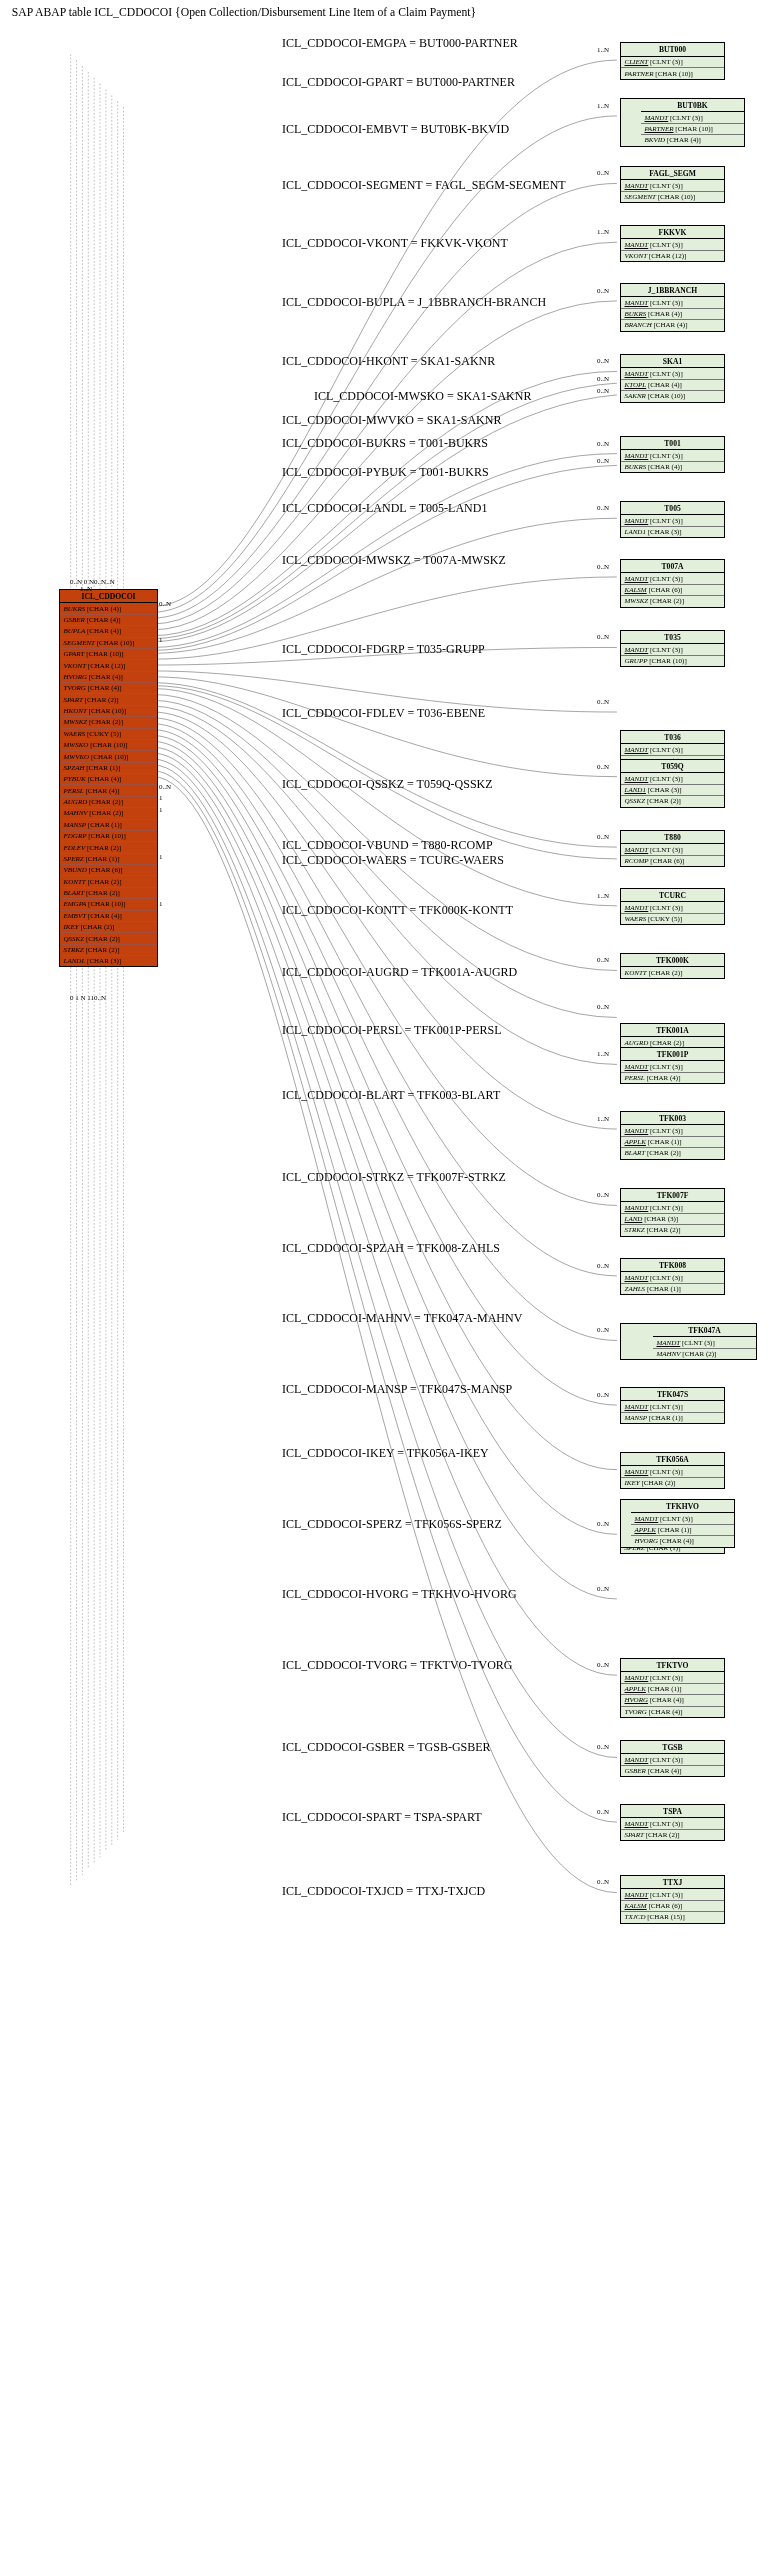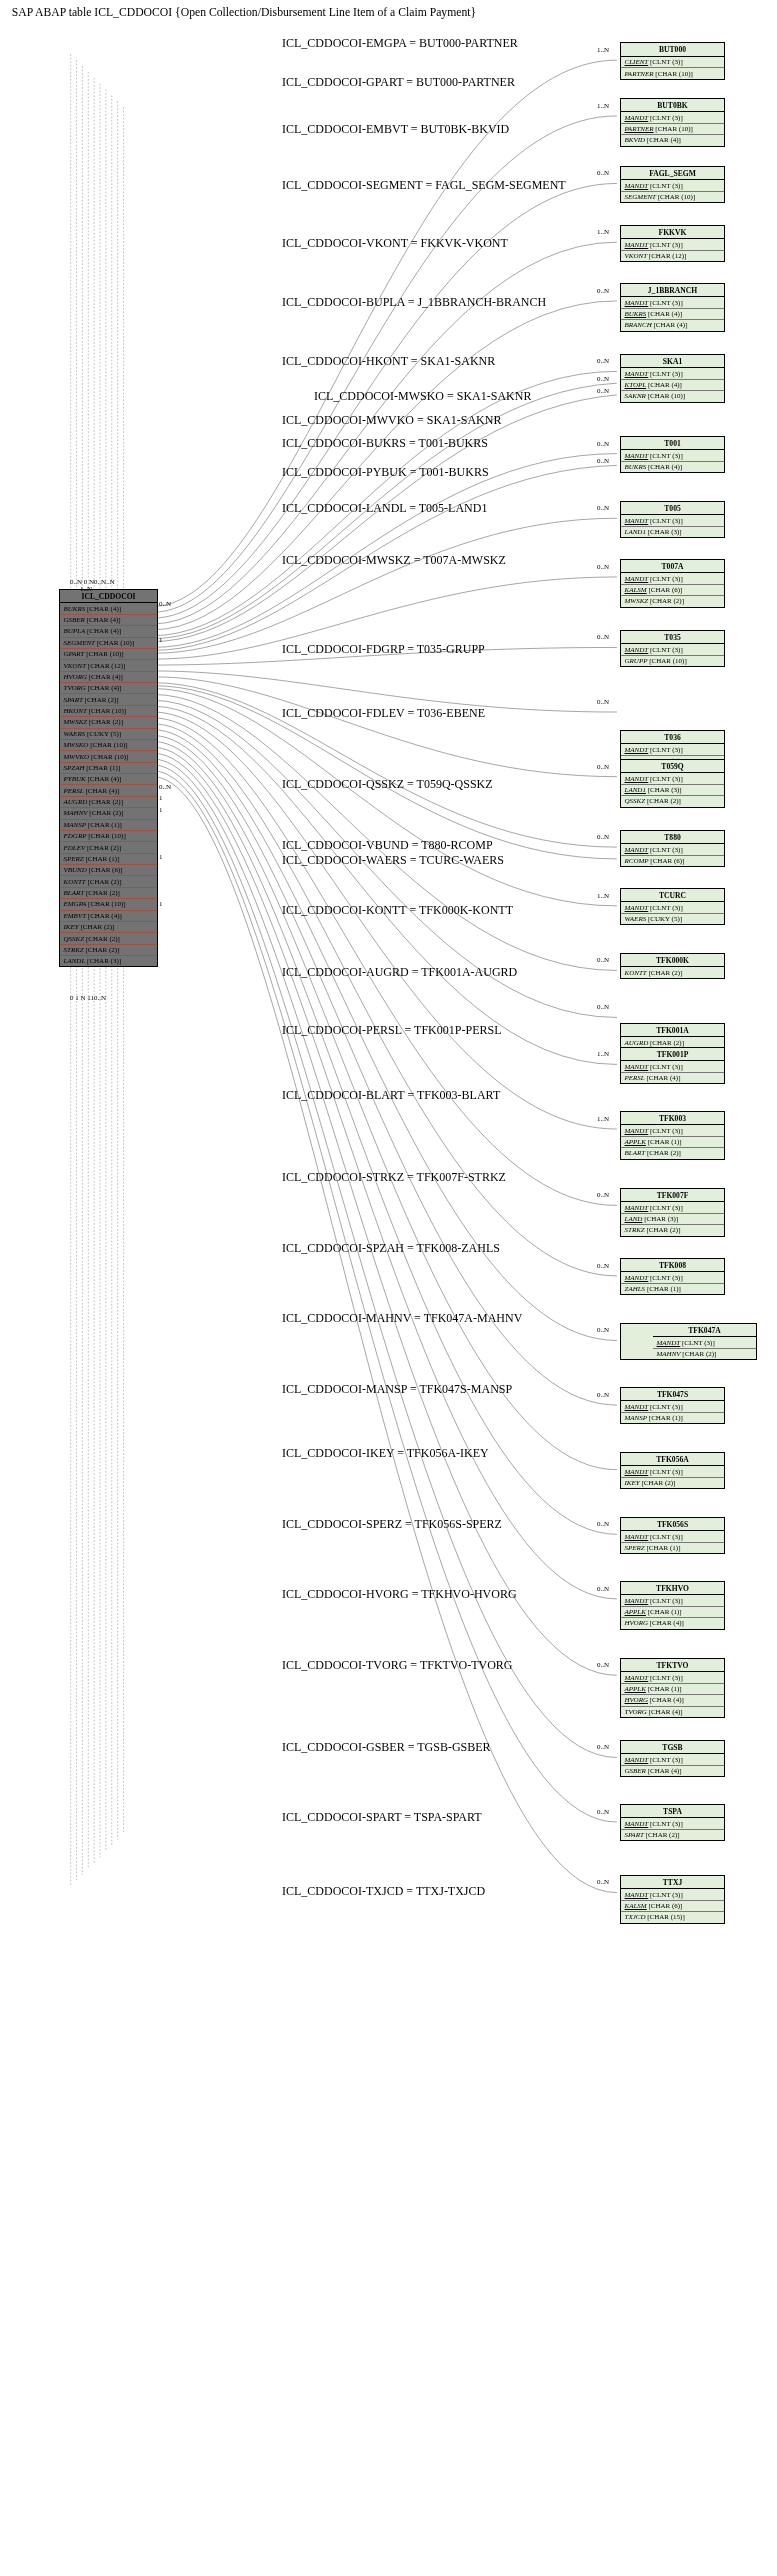--- a/index.html
+++ b/index.html
@@ -4,21 +4,21 @@
 <style>
 body{margin:0;font-family:"Times New Roman",serif;background:#fff;color:#000;width:778px}
 .title{font-size:11.7px;padding:5.9px 0 0 11.7px}
 .container{position:relative;width:778px;height:2549px}
 svg.lines{position:absolute;top:0;left:0;width:778px;height:2549px;z-index:1}
 .box{position:absolute;border:0.6px solid #000;z-index:2;background:#e2efda}
 .box .hdr{font-weight:bold;text-align:center;font-size:7.6px;padding:1.8px 3.5px;border-bottom:0.6px solid #000}
 .box .row{font-size:7px;padding:1.2px 3.5px;border-bottom:0.6px solid #777}
 .box .row:last-child{border-bottom:none}
 .box .row .fn{font-style:italic}
-.src{background:#737373}
+.src{background:#c2410c}
 .src .hdr{border-bottom:0.6px solid #000}
 .src .row{border-bottom:0.6px solid #a05040}
 .rel{position:absolute;font-family:"Times New Roman",serif;font-size:12px;z-index:3;white-space:nowrap}
 .card{position:absolute;font-size:7px;z-index:3;white-space:nowrap}
 </style>
 </head>
 <body>
 
 <div class="title">SAP ABAP table ICL_CDDOCOI {Open Collection/Disbursement Line Item of a Claim Payment}</div>
 <div class="container">
@@ -154,21 +154,21 @@
       <div class="rel" style="left: 282px; top: 1639px;">ICL_CDDOCOI-TVORG = TFKTVO-TVORG</div>
       <div class="rel" style="left: 282px; top: 1721px;">ICL_CDDOCOI-GSBER = TGSB-GSBER</div>
       <div class="rel" style="left: 282px; top: 1791px;">ICL_CDDOCOI-SPART = TSPA-SPART</div>
       <div class="rel" style="left: 282px; top: 1865px;">ICL_CDDOCOI-TXJCD = TTXJ-TXJCD</div>
       <div class="box" style="left: 620px; top: 23.5px; width: 103px;">
         <div class="hdr">BUT000</div>
         <div class="row"><span class="fn"><u>CLIENT</u></span> [CLNT (3)]</div>
         <div class="row"><span class="fn">PARTNER</span> [CHAR (10)]</div>
       </div>
       <div class="card" style="left: 597px; top: 27px;">1..N</div>
-      <div class="box" style="left: 620px; top: 79px; width: 103px;">
+      <div class="box" style="left: 620px; top: 79px; width: 103px; padding-left: 20px;">
         <div class="hdr">BUT0BK</div>
         <div class="row"><span class="fn"><u>MANDT</u></span> [CLNT (3)]</div>
         <div class="row"><span class="fn"><u>PARTNER</u></span> [CHAR (10)]</div>
         <div class="row"><span class="fn">BKVID</span> [CHAR (4)]</div>
       </div>
       <div class="card" style="left: 597px; top: 83px;">1..N</div>
       <div class="box" style="left: 620px; top: 147px; width: 103px;">
         <div class="hdr">FAGL_SEGM</div>
         <div class="row"><span class="fn"><u>MANDT</u></span> [CLNT (3)]</div>
         <div class="row"><span class="fn">SEGMENT</span> [CHAR (10)]</div>
@@ -299,21 +299,21 @@
         <div class="hdr">TFK056A</div>
         <div class="row"><span class="fn"><u>MANDT</u></span> [CLNT (3)]</div>
         <div class="row"><span class="fn">IKEY</span> [CHAR (2)]</div>
       </div>
       <div class="box" style="left: 620px; top: 1498px; width: 103px;">
         <div class="hdr">TFK056S</div>
         <div class="row"><span class="fn"><u>MANDT</u></span> [CLNT (3)]</div>
         <div class="row"><span class="fn">SPERZ</span> [CHAR (1)]</div>
       </div>
       <div class="card" style="left: 597px; top: 1501px;">0..N</div>
-      <div class="box" style="left: 620px; top: 1562px; width: 103px;">
+      <div class="box" style="left: 620px; top: 1480px; width: 103px; padding-left: 10px;">
         <div class="hdr">TFKHVO</div>
         <div class="row"><span class="fn"><u>MANDT</u></span> [CLNT (3)]</div>
         <div class="row"><span class="fn"><u>APPLK</u></span> [CHAR (1)]</div>
         <div class="row"><span class="fn">HVORG</span> [CHAR (4)]</div>
       </div>
       <div class="card" style="left: 597px; top: 1566px;">0..N</div>
       <div class="box" style="left: 620px; top: 1639px; width: 103px;">
         <div class="hdr">TFKTVO</div>
         <div class="row"><span class="fn"><u>MANDT</u></span> [CLNT (3)]</div>
         <div class="row"><span class="fn"><u>APPLK</u></span> [CHAR (1)]</div>

